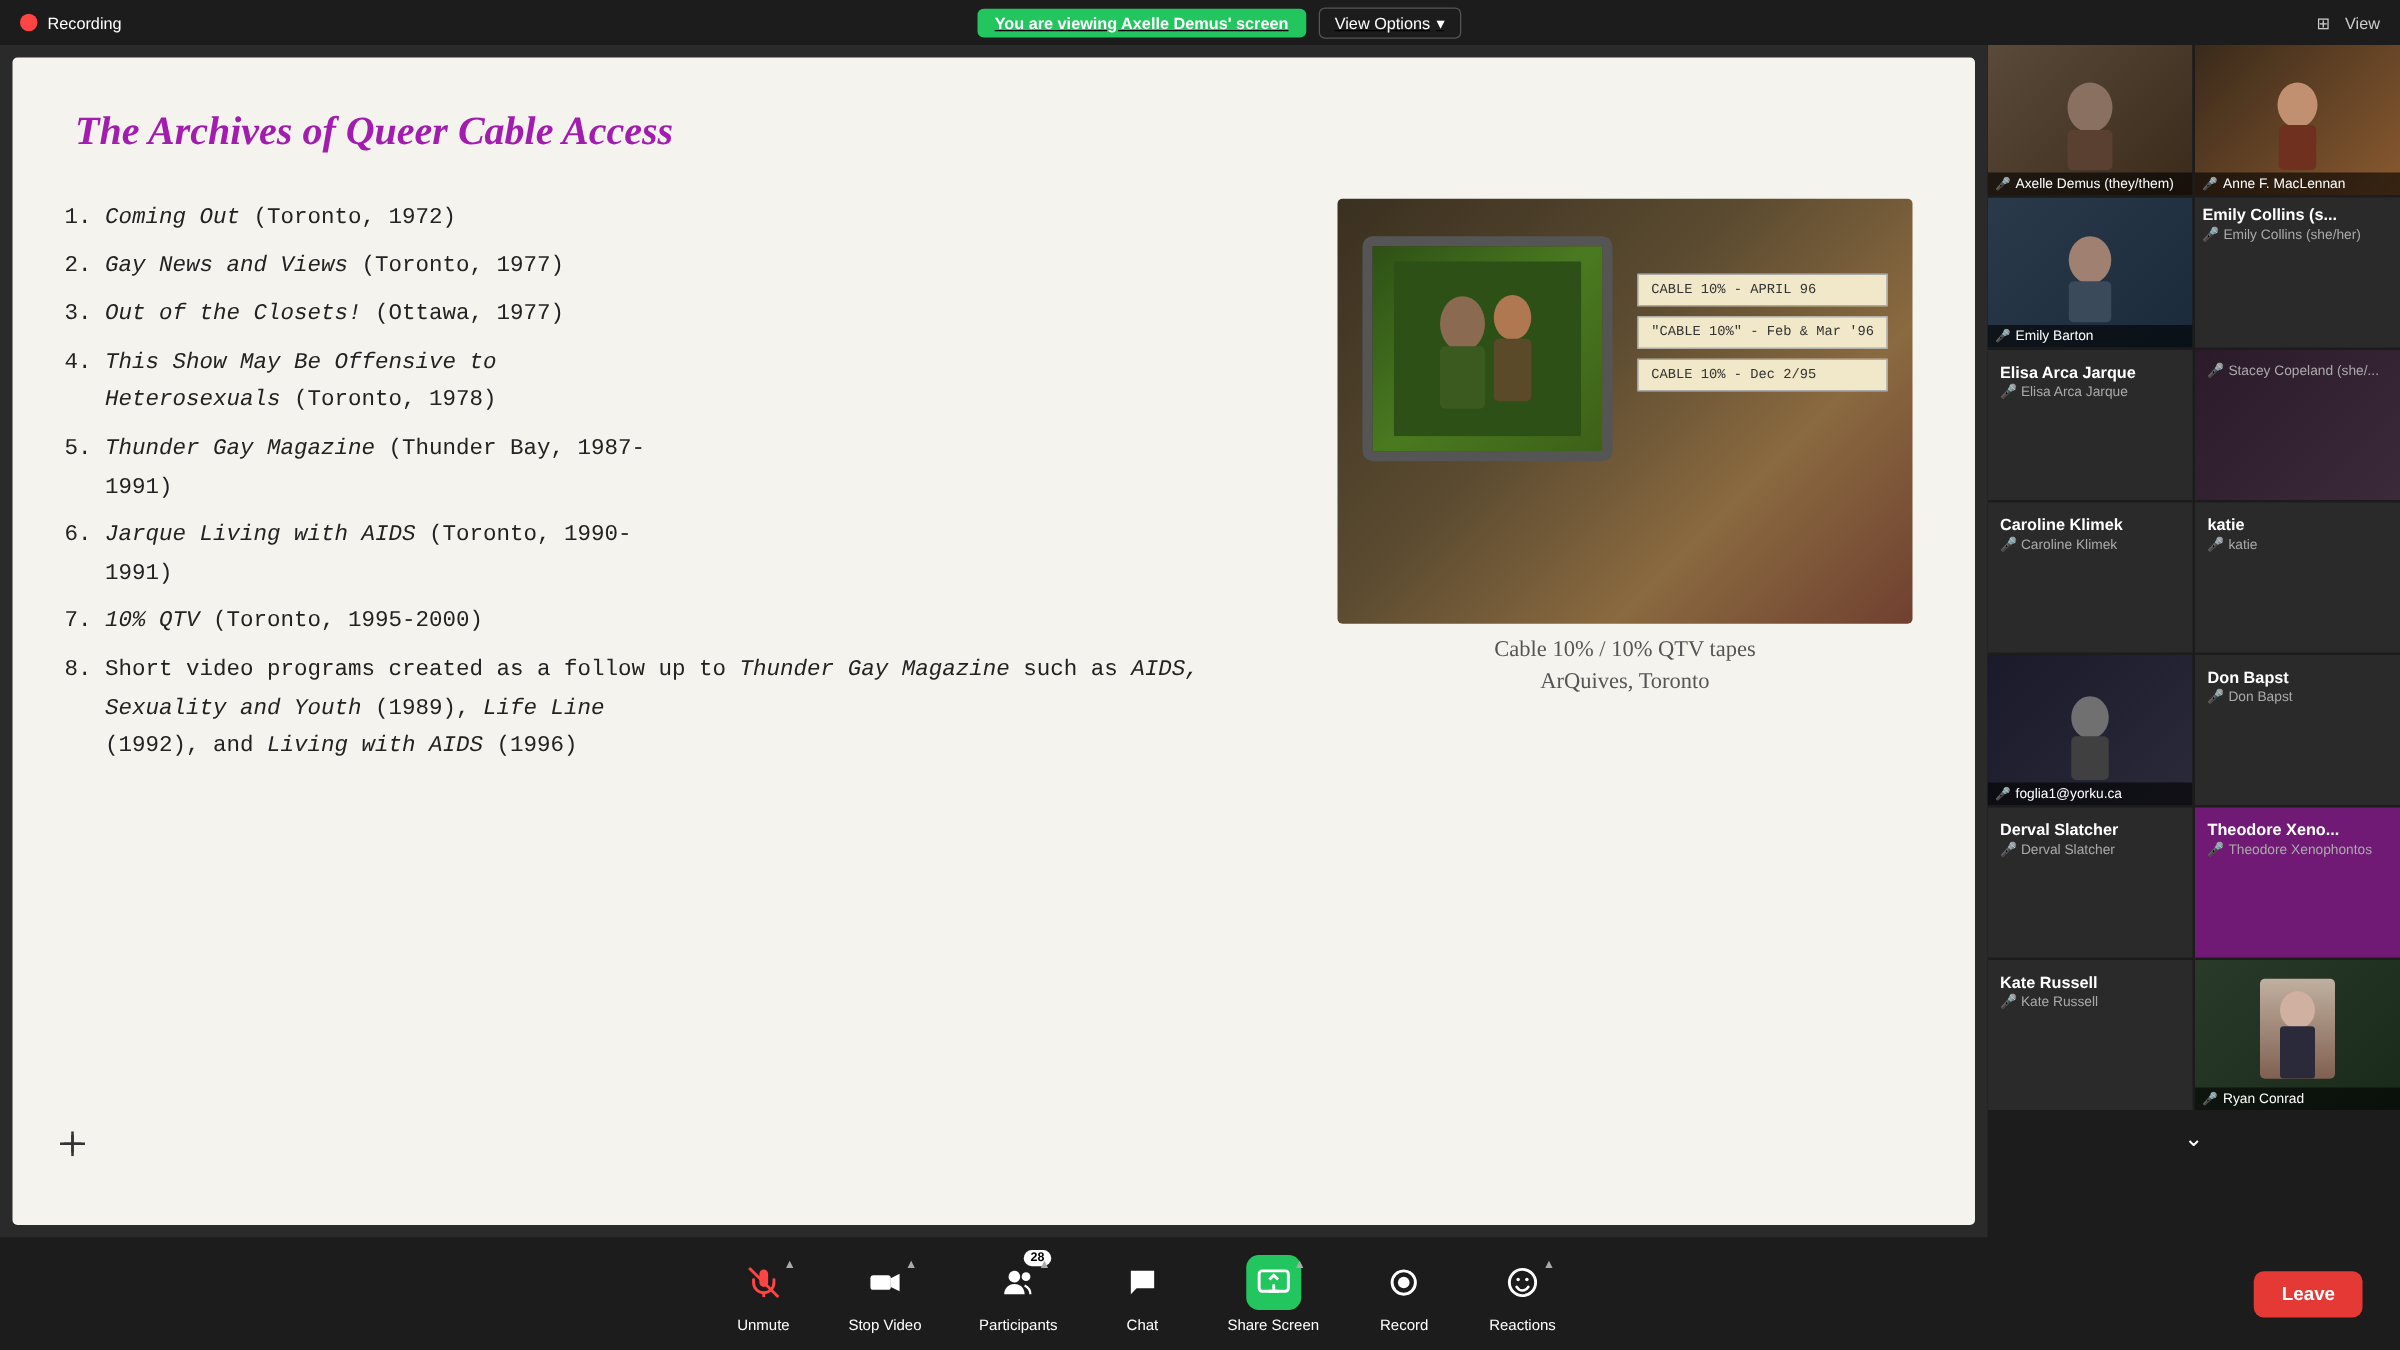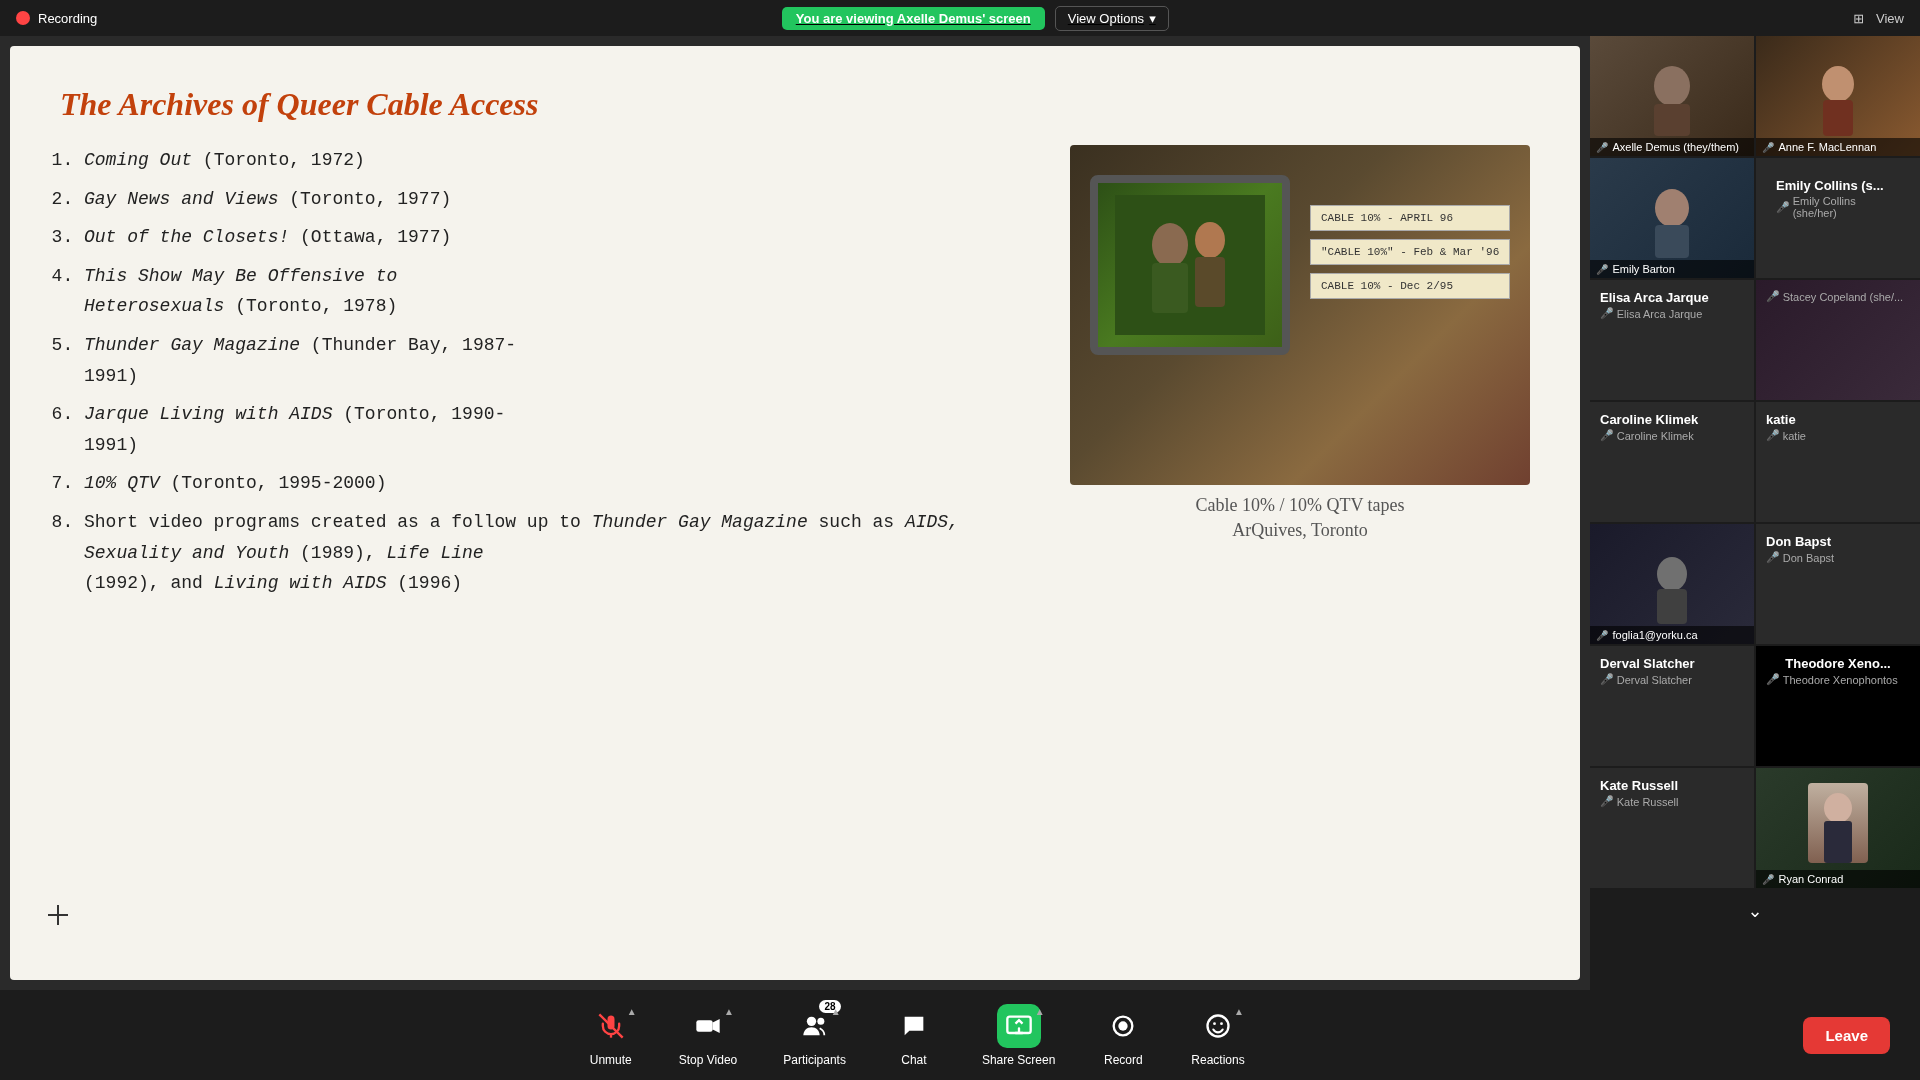--- a/index.html
+++ b/index.html
@@ -93,22 +93,22 @@
       margin: 10px 10px 10px 10px;
       border-radius: 4px;
       padding: 40px 50px;
       overflow: hidden;
       position: relative;
     }
     .slide-title {
       font-size: 32px;
       font-weight: 900;
       font-style: italic;
-      color: #c2410c;
-      margin-bottom: 22px;
+      color: #a21caf;
+      margin-bottom: 36px;
       font-family: Georgia, serif;
     }
     .slide-body {
       display: flex;
       gap: 30px;
     }
     .slide-list {
       flex: 1;
       font-size: 18px;
       font-family: 'Courier New', monospace;
@@ -449,21 +449,21 @@
               <ellipse cx="40" cy="30" rx="17" ry="19" fill="#a08070"></ellipse>
               <rect x="23" y="47" width="34" height="33" fill="#3a4a5a" rx="4"></rect>
             </svg>
         </div>
         <div class="participant-name-bar">
           <span class="muted-icon">🎤</span>
           <span>Emily Barton</span>
         </div>
       </div>
       <div class="participant-tile" style="background:#2a2a2a;">
-        <div style="width:100%;height:100%;display:flex;flex-direction:column;justify-content:flex-start;padding:20px;">
+        <div style="width:100%;height:100%;display:flex;flex-direction:column;justify-content:flex-start;padding:6px;">
           <div style="font-size:13px;font-weight:700;color:#fff;">Emily Collins (s...</div>
           <div style="font-size:11px;color:#aaa;margin-top:2px;display:flex;align-items:center;gap:3px;">
             <span>🎤</span>
             <span>Emily Collins (she/her)</span>
           </div>
         </div>
       </div>
     </div>
 
     <div class="participant-grid-row">
@@ -534,21 +534,21 @@
     <div class="participant-grid-row">
       <div class="participant-tile" style="background:#2a2a2a;">
         <div style="width:100%;height:100%;display:flex;flex-direction:column;justify-content:flex-start;padding:10px;">
           <div style="font-size:13px;font-weight:700;color:#fff;">Derval Slatcher</div>
           <div style="font-size:11px;color:#aaa;margin-top:2px;display:flex;align-items:center;gap:3px;">
             <span>🎤</span>
             <span>Derval Slatcher</span>
           </div>
         </div>
       </div>
-      <div class="participant-tile" style="background:#000000;text-align:center;">
+      <div class="participant-tile" style="background:#701a75;">
         <div style="width:100%;height:100%;display:flex;flex-direction:column;justify-content:flex-start;padding:10px;">
           <div style="font-size:13px;font-weight:700;color:#fff;">Theodore Xeno...</div>
           <div style="font-size:11px;color:#aaa;margin-top:2px;display:flex;align-items:center;gap:3px;">
             <span>🎤</span>
             <span>Theodore Xenophontos</span>
           </div>
         </div>
       </div>
     </div>
 

